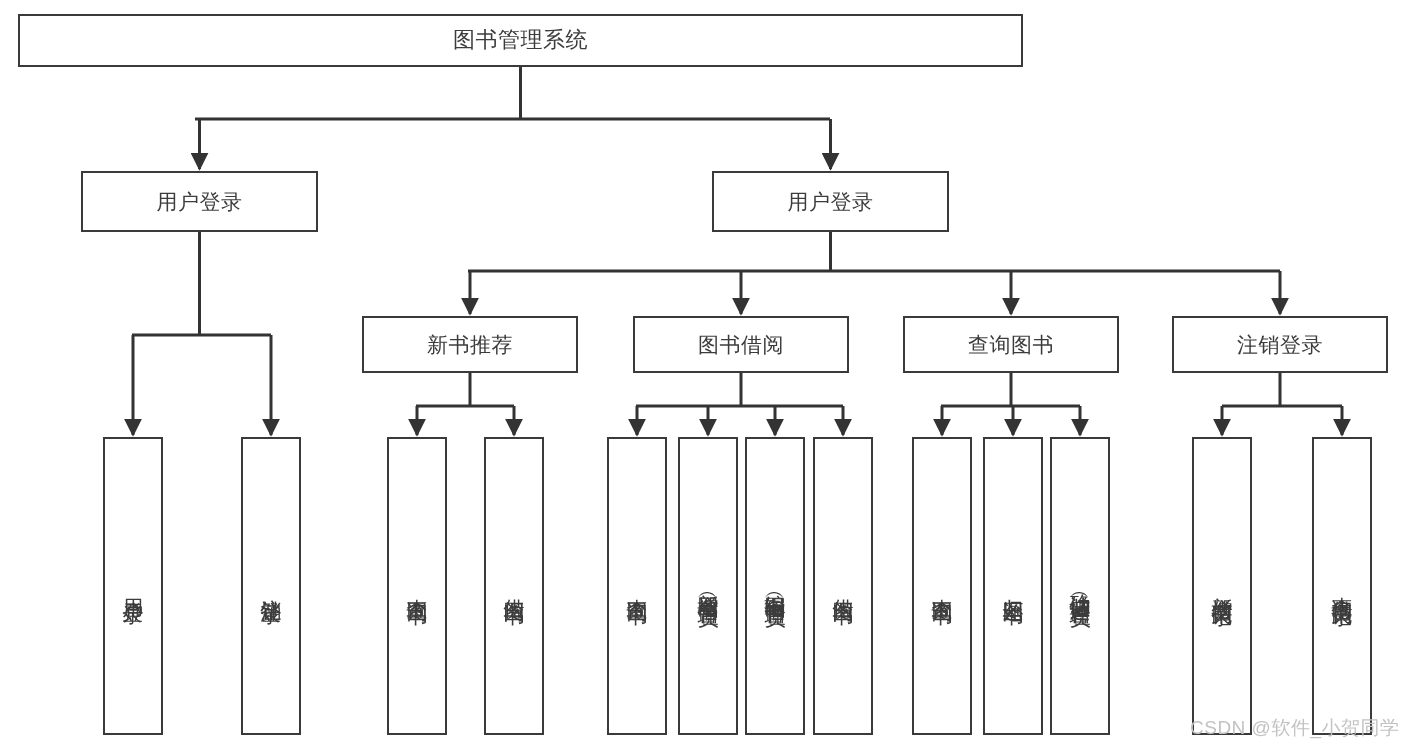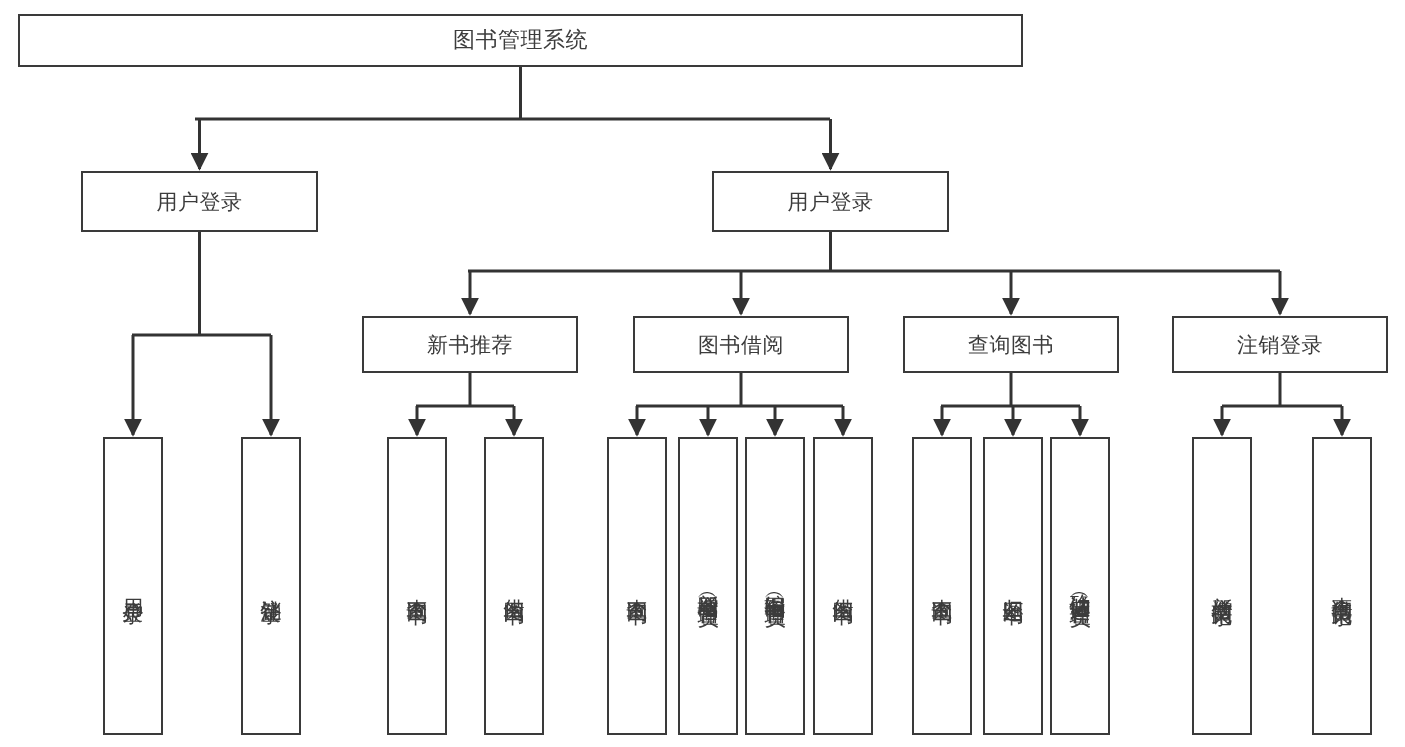--- a/index.html
+++ b/index.html
@@ -171,13 +171,14 @@
         <span class="node-label">确认归还（管理员）</span>
       </div>
       <div class="node vertical" style="left: 1192px; top: 437px; width: 60px; height: 298px; border-color: rgb(58, 58, 58); background: rgb(255, 255, 255); color: rgb(60, 60, 60);">
         <span class="node-label">新增借阅记录</span>
       </div>
       <div class="node vertical" style="left: 1312px; top: 437px; width: 60px; height: 298px; border-color: rgb(58, 58, 58); background: rgb(255, 255, 255); color: rgb(60, 60, 60);">
         <span class="node-label">查询借阅记录</span>
       </div>
     </div>
 
+  <div id="watermark" style="left: 1190px; top: 715px; color: rgb(194, 194, 194);">CSDN @软件_小贺同学</div>
 </div>
 
 </body></html>

